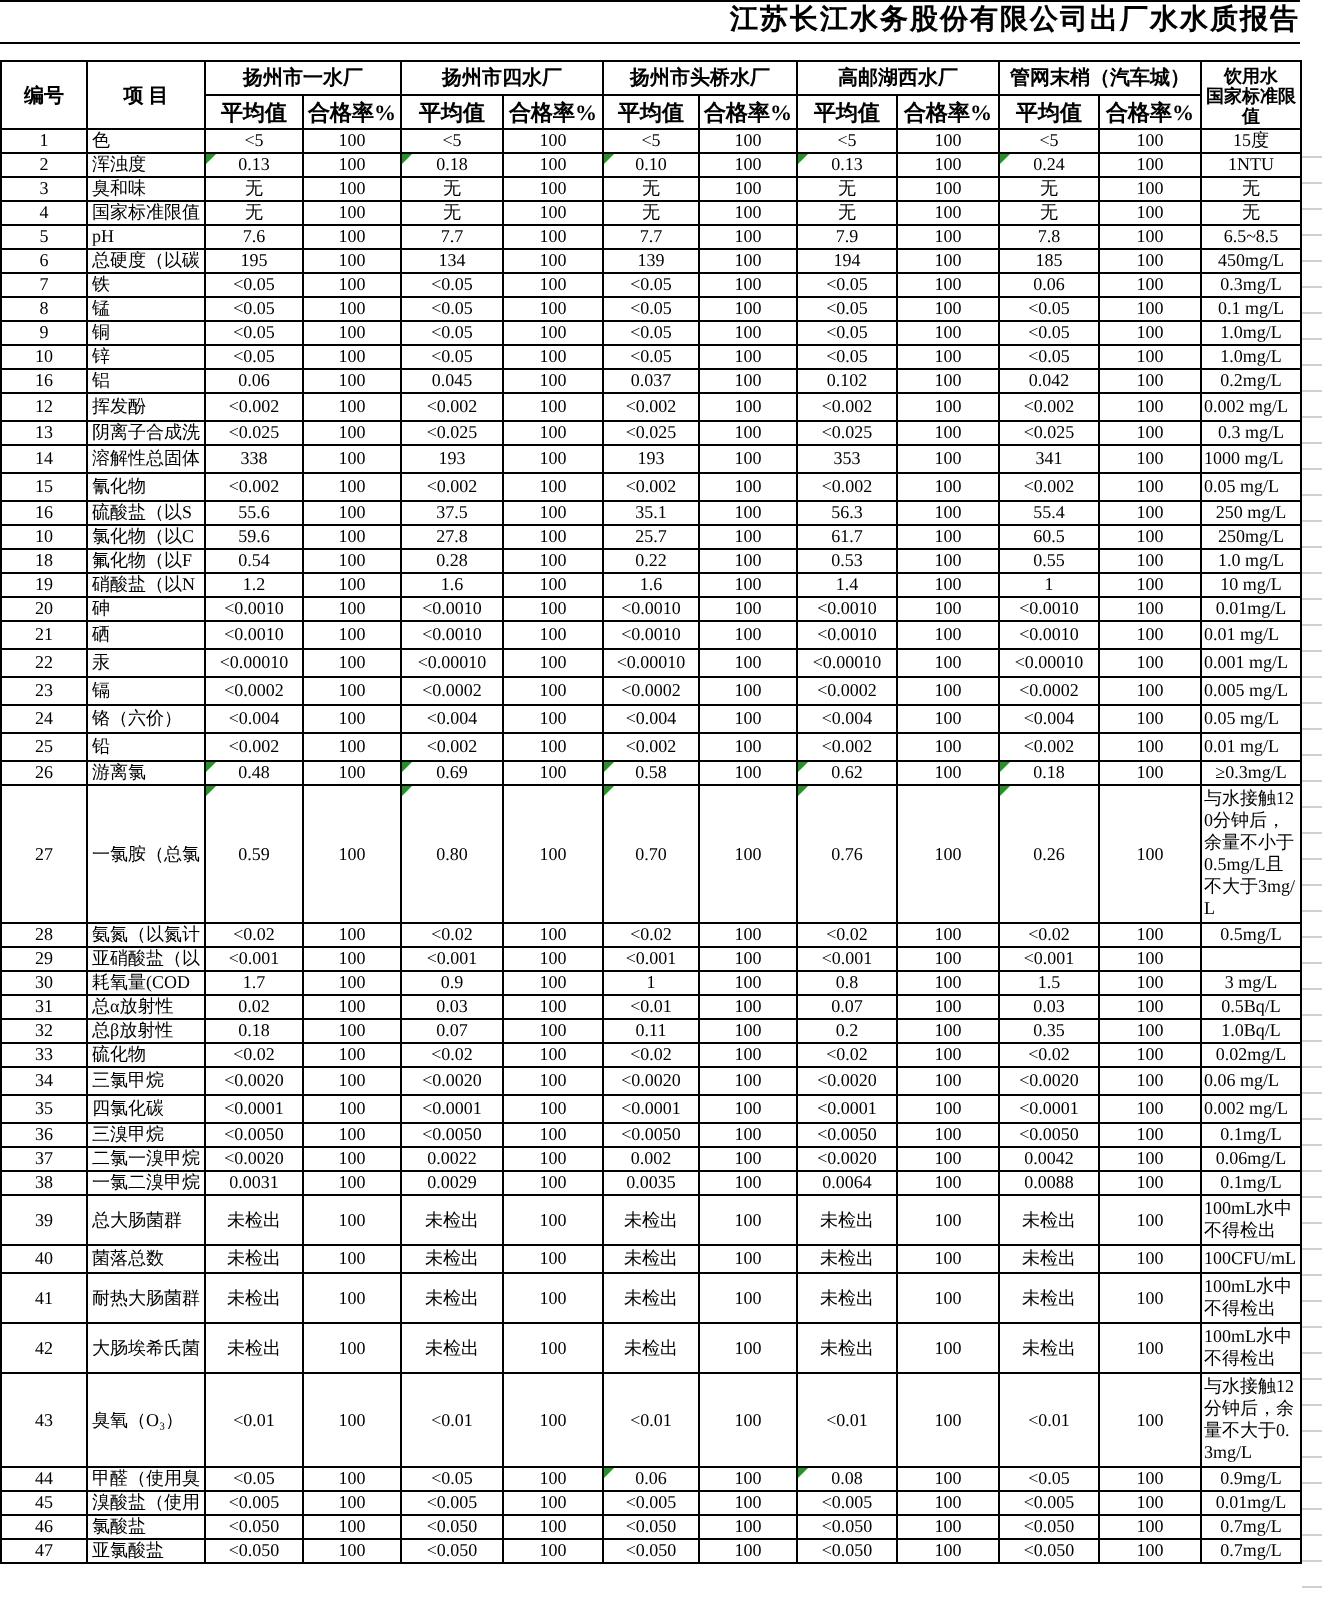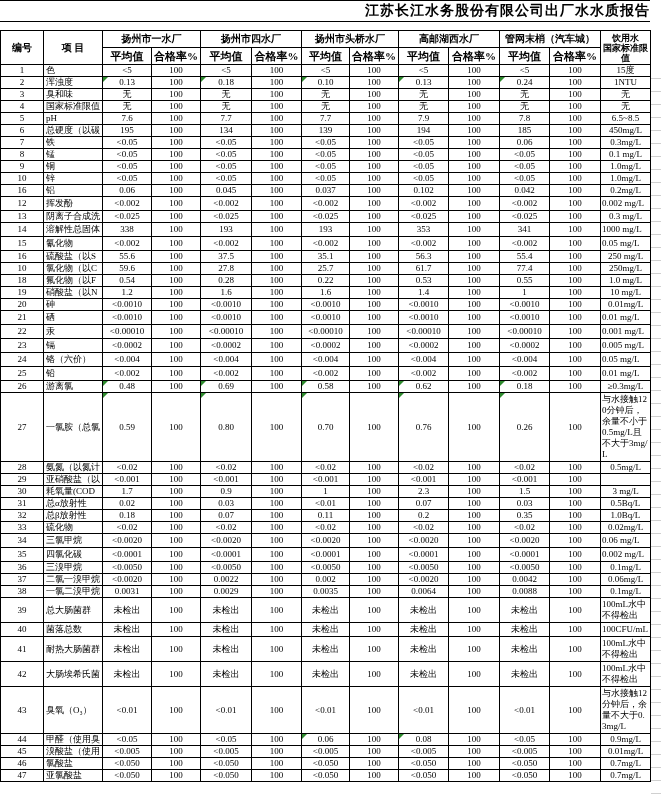--- a/index.html
+++ b/index.html
@@ -333,21 +333,21 @@
           <td class="no">10</td>
           <td class="item">氯化物（以C</td>
           <td class="v">59.6</td>
           <td class="v">100</td>
           <td class="v">27.8</td>
           <td class="v">100</td>
           <td class="v">25.7</td>
           <td class="v">100</td>
           <td class="v">61.7</td>
           <td class="v">100</td>
-          <td class="v">77.4</td>
+          <td class="v">60.5</td>
           <td class="v">100</td>
           <td class="std">250mg/L</td>
         </tr>
         <tr>
           <td class="no">18</td>
           <td class="item">氟化物（以F</td>
           <td class="v">0.54</td>
           <td class="v">100</td>
           <td class="v">0.28</td>
           <td class="v">100</td>
@@ -526,21 +526,21 @@
         </tr>
         <tr>
           <td class="no">30</td>
           <td class="item">耗氧量(COD</td>
           <td class="v">1.7</td>
           <td class="v">100</td>
           <td class="v">0.9</td>
           <td class="v">100</td>
           <td class="v">1</td>
           <td class="v">100</td>
-          <td class="v">2.3</td>
+          <td class="v">0.8</td>
           <td class="v">100</td>
           <td class="v">1.5</td>
           <td class="v">100</td>
           <td class="std">3 mg/L</td>
         </tr>
         <tr>
           <td class="no">31</td>
           <td class="item">总α放射性</td>
           <td class="v">0.02</td>
           <td class="v">100</td>

